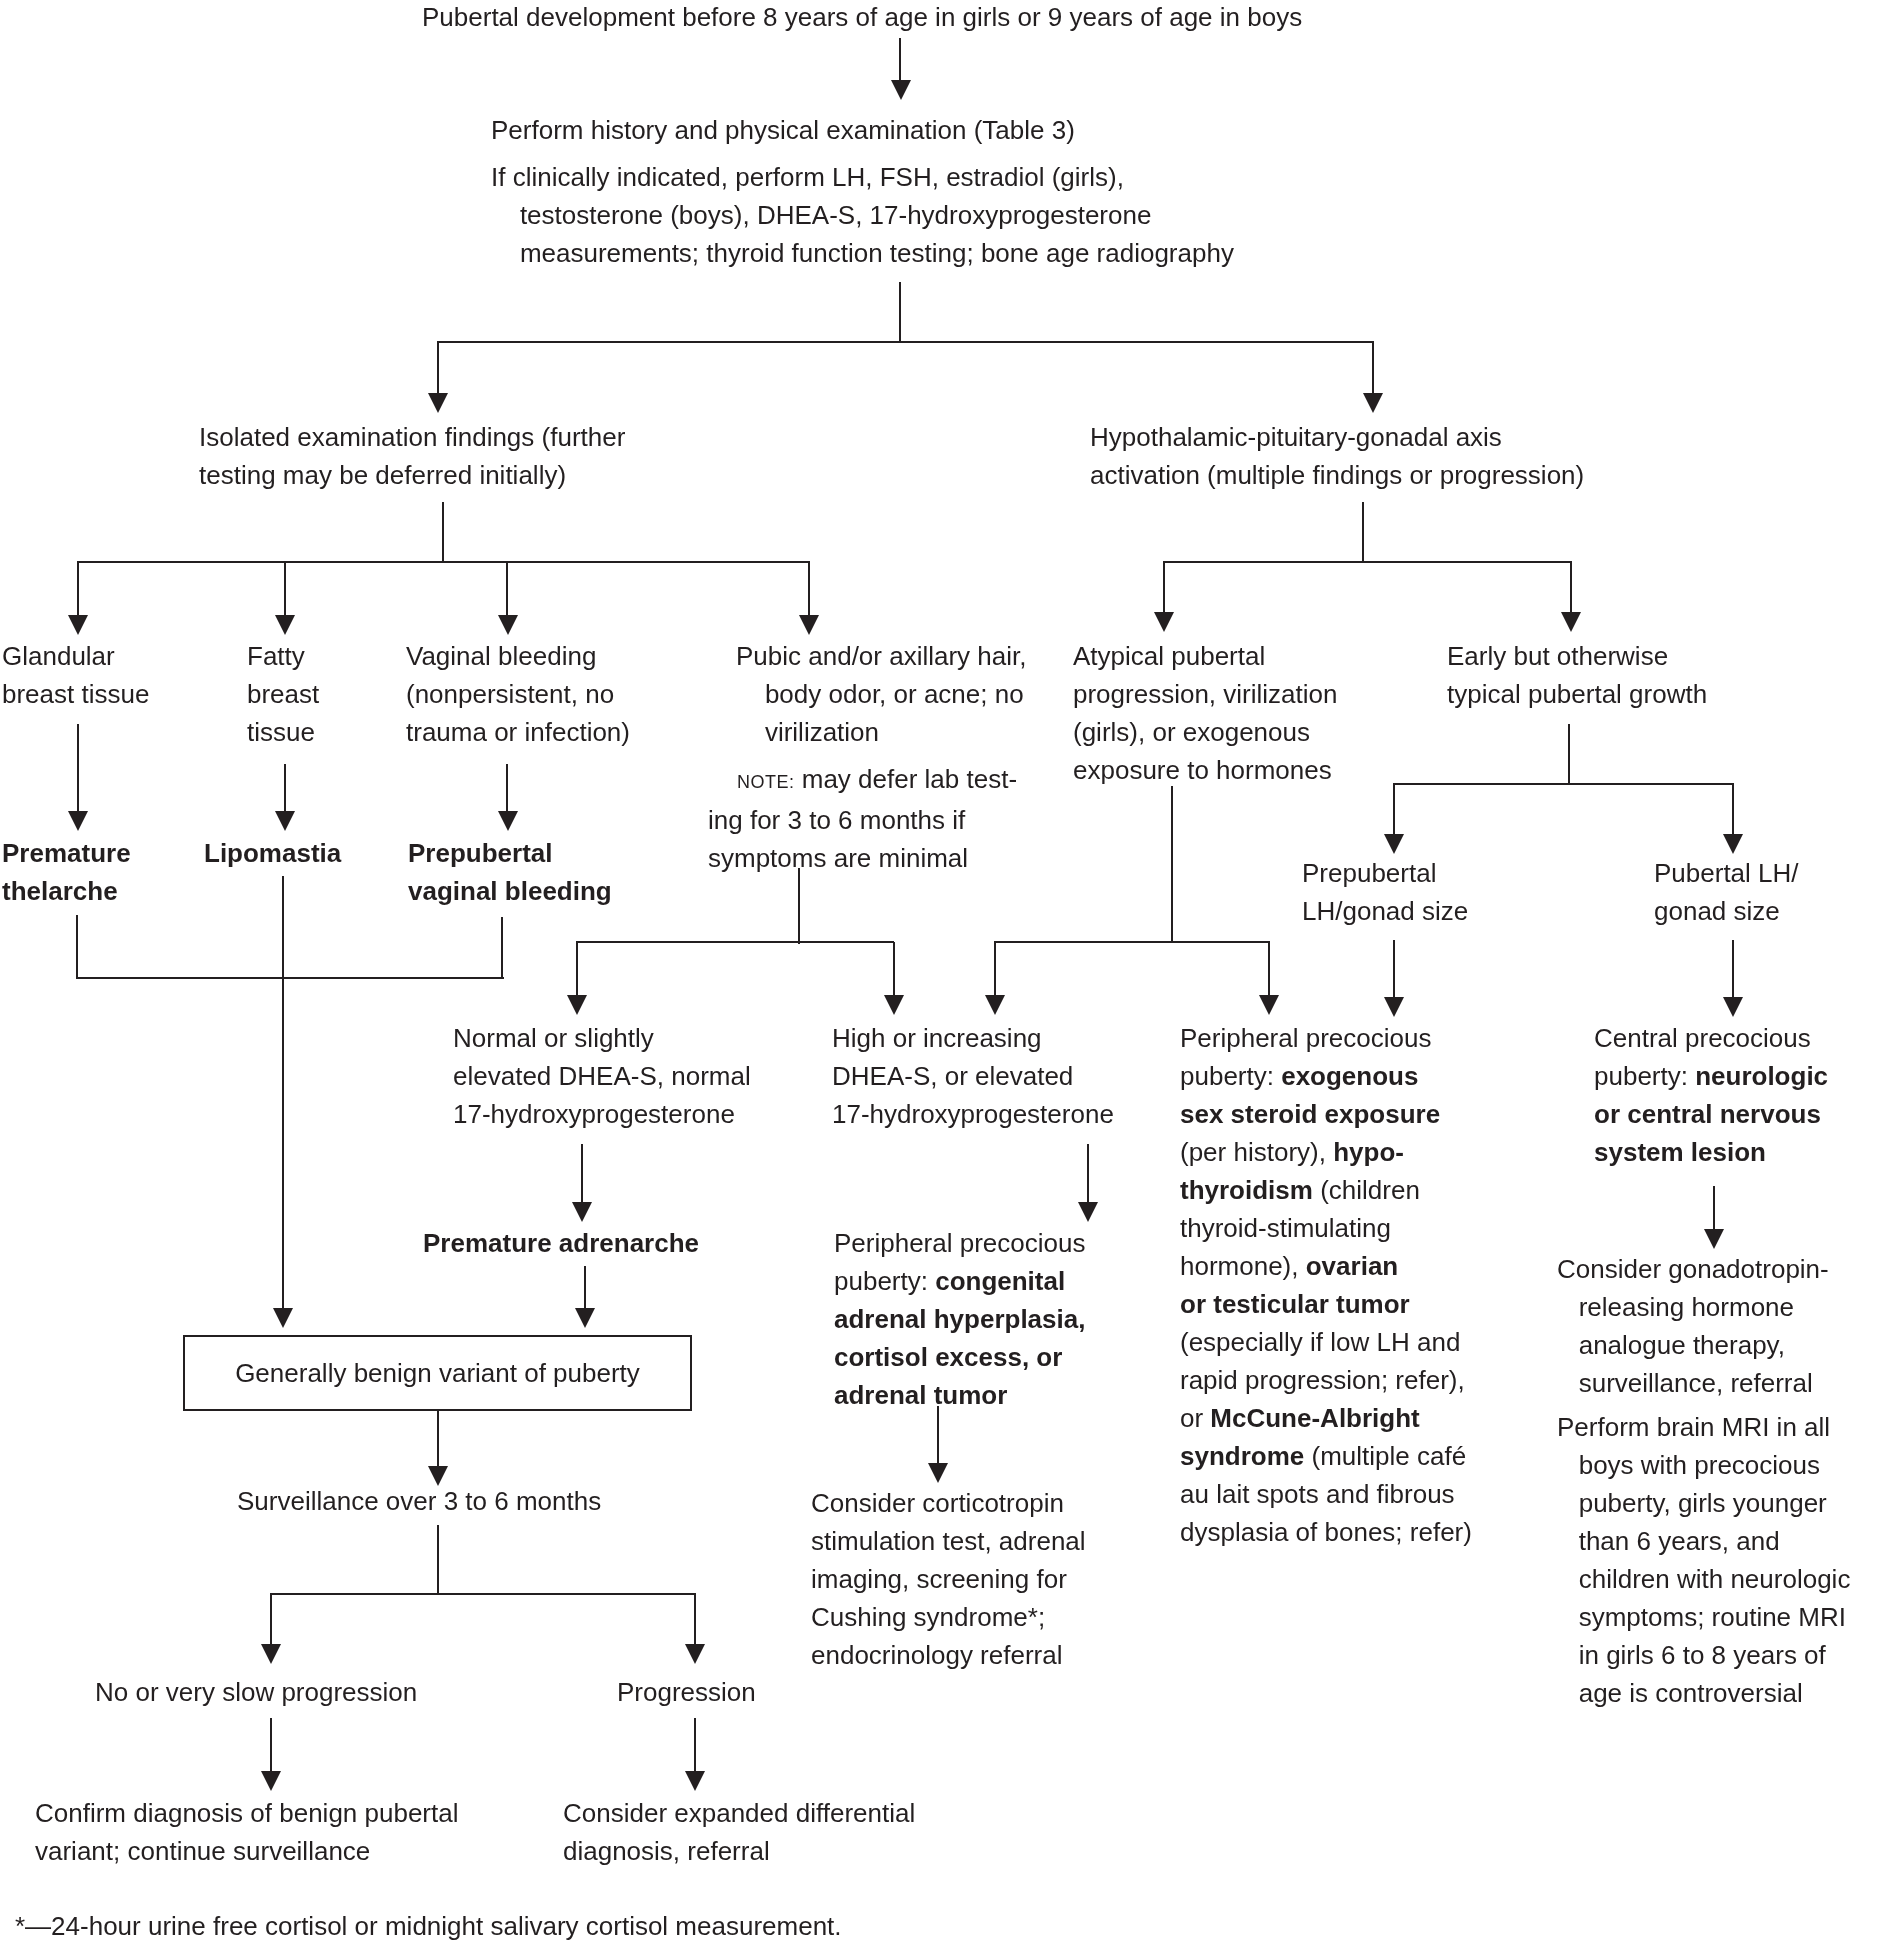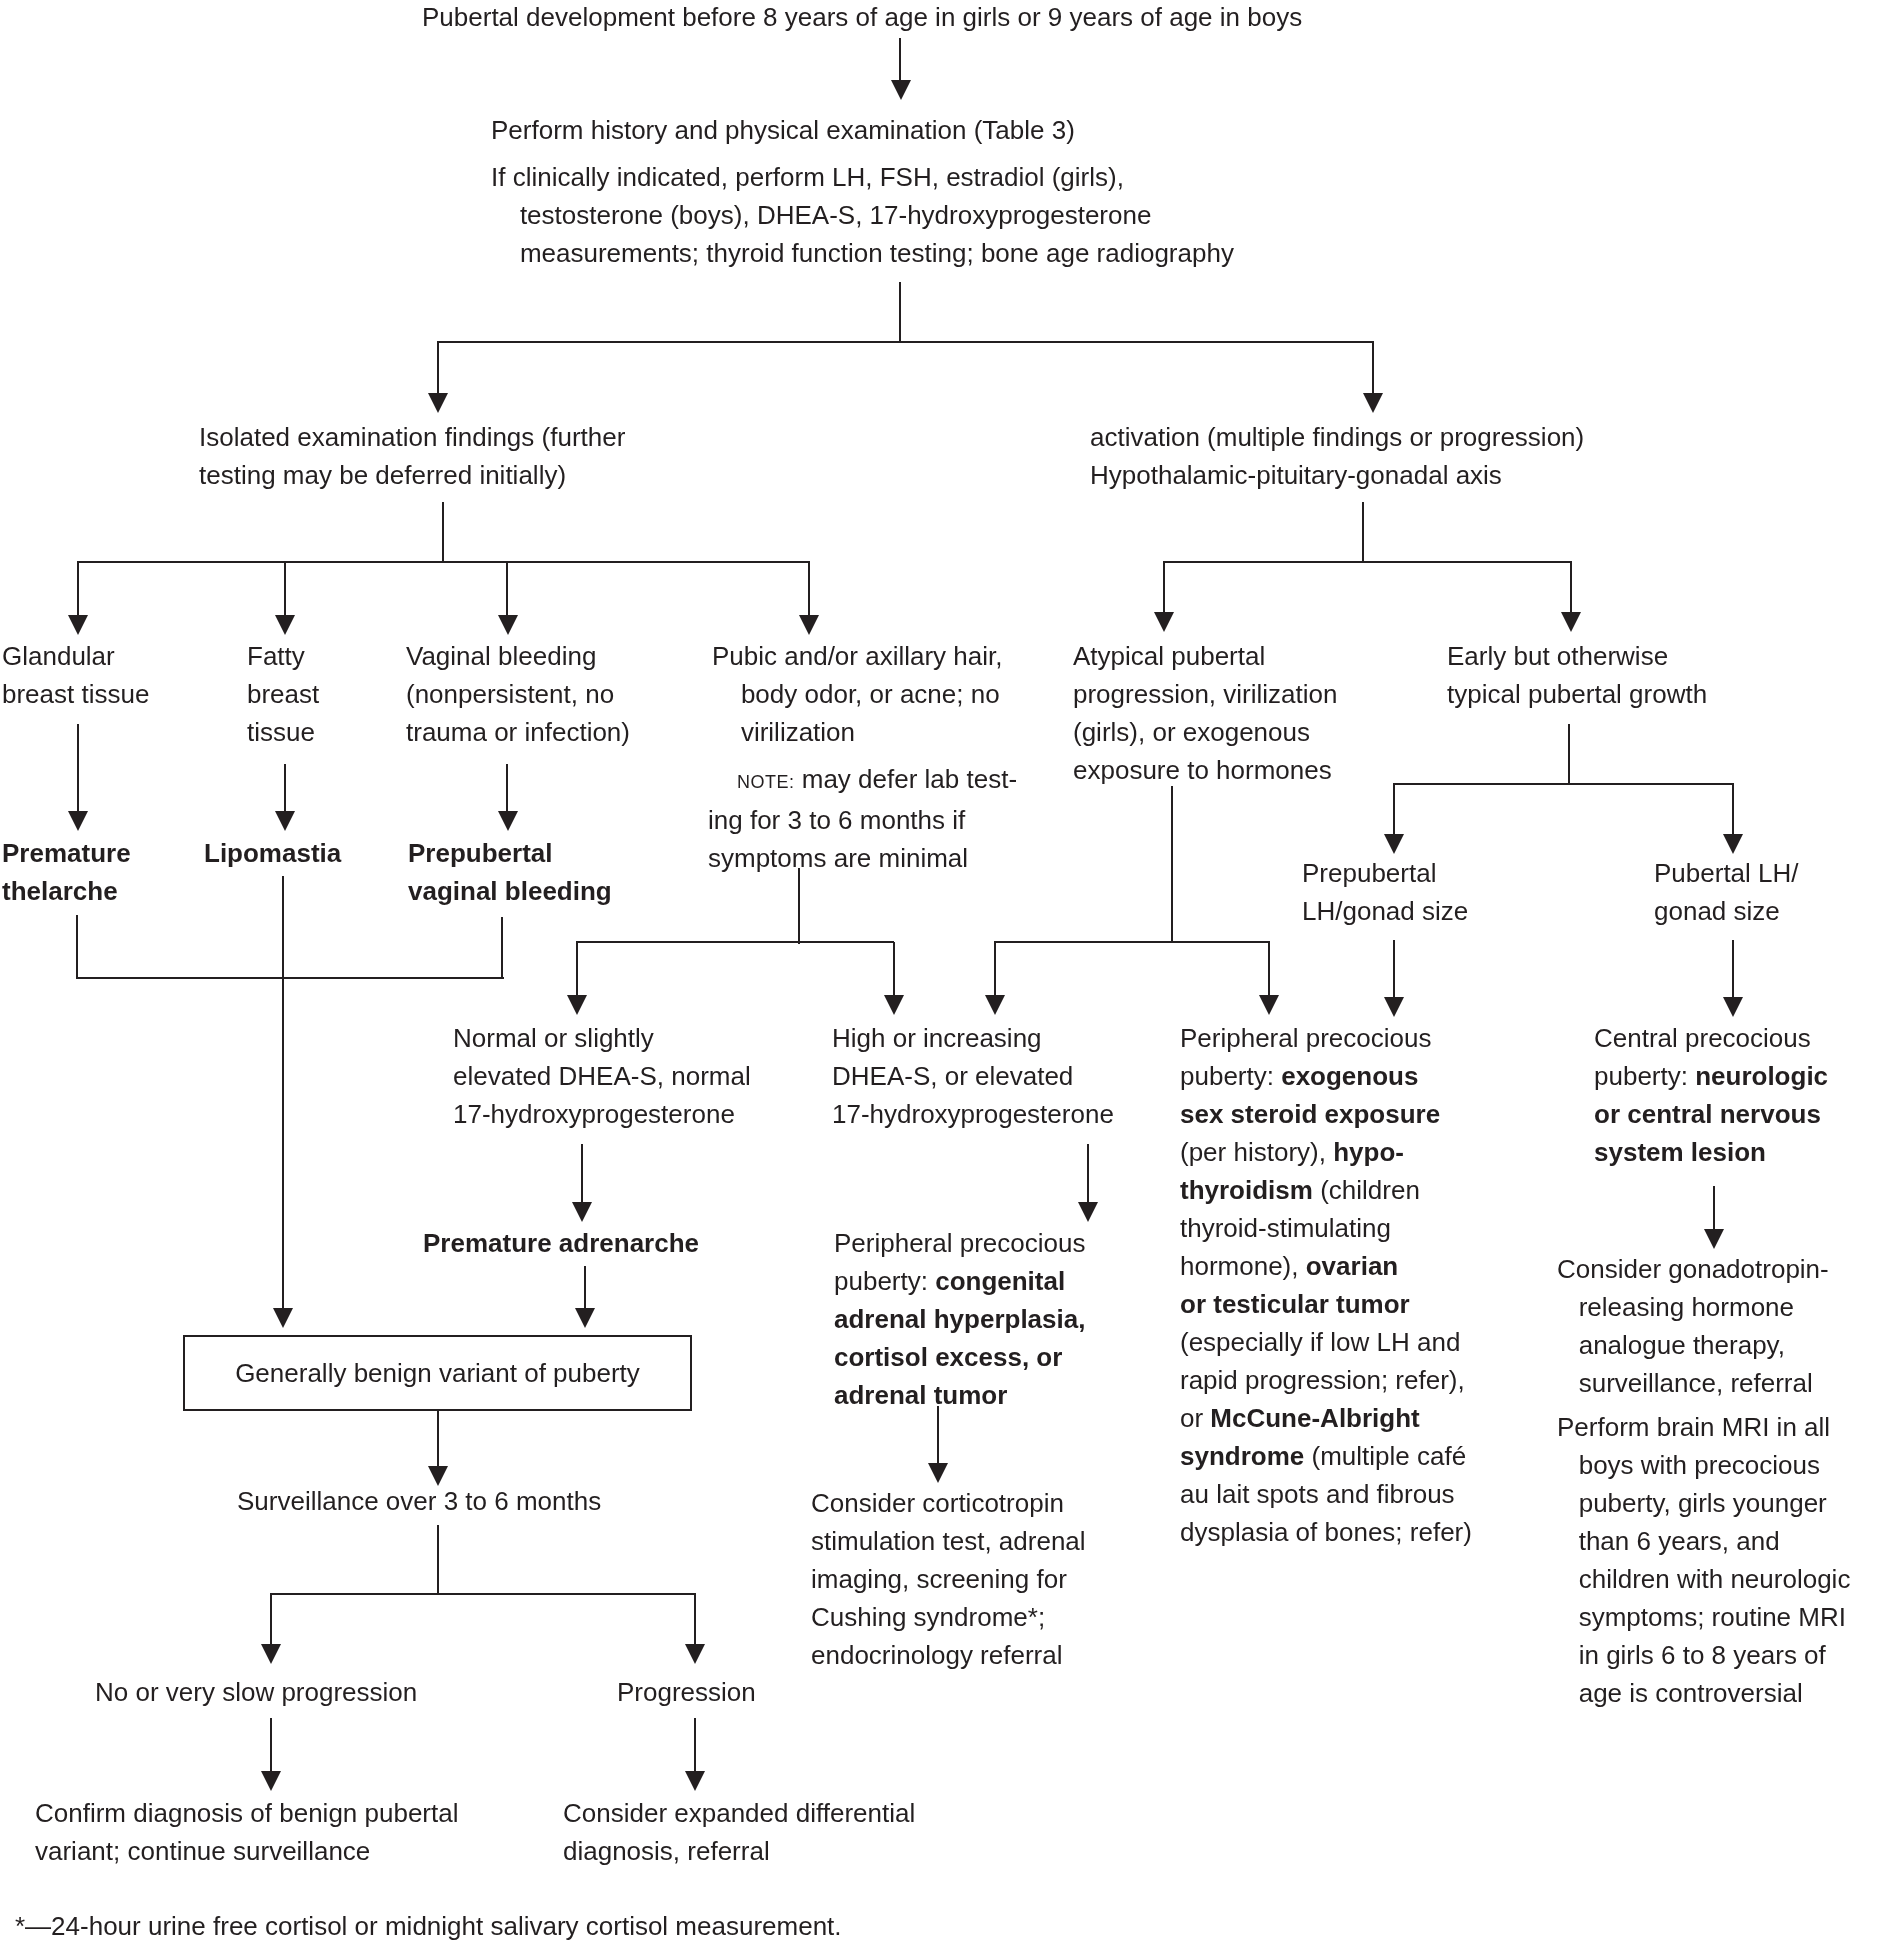--- a/index.html
+++ b/index.html
@@ -32,38 +32,38 @@
   <div class="nd" style="left:491px;top:158px">
       <div class="ln">If clinically indicated, perform LH, FSH, estradiol (girls),</div>
       <div class="ln">    testosterone (boys), DHEA-S, 17-hydroxyprogesterone</div>
       <div class="ln">    measurements; thyroid function testing; bone age radiography</div>
     </div>
   <div class="nd" style="left:199px;top:418px">
       <div class="ln">Isolated examination findings (further</div>
       <div class="ln">testing may be deferred initially)</div>
     </div>
   <div class="nd" style="left:1090px;top:418px">
+      <div class="ln">Hypothalamic-pituitary-gonadal axis</div>
       <div class="ln">activation (multiple findings or progression)</div>
-      <div class="ln">Hypothalamic-pituitary-gonadal axis</div>
     </div>
   <div class="nd" style="left:2px;top:637px">
       <div class="ln">Glandular</div>
       <div class="ln">breast tissue</div>
     </div>
   <div class="nd" style="left:247px;top:637px">
       <div class="ln">Fatty</div>
       <div class="ln">breast</div>
       <div class="ln">tissue</div>
     </div>
   <div class="nd" style="left:406px;top:637px">
       <div class="ln">Vaginal bleeding</div>
       <div class="ln">(nonpersistent, no</div>
       <div class="ln">trauma or infection)</div>
     </div>
-  <div class="nd" style="left:712px;top:637px">
+  <div class="nd" style="left:736px;top:637px">
       <div class="ln">Pubic and/or axillary hair,</div>
       <div class="ln">    body odor, or acne; no</div>
       <div class="ln">    virilization</div>
     </div>
   <div class="nd" style="left:708px;top:760px">
       <div class="ln"><span class="sc">NOTE:</span><span class="i"> may defer lab test-</span></div>
       <div class="ln"><span class="i">ing for 3 to 6 months if</span></div>
       <div class="ln"><span class="i">symptoms are minimal</span></div>
     </div>
   <div class="nd bold" style="left:2px;top:834px">

